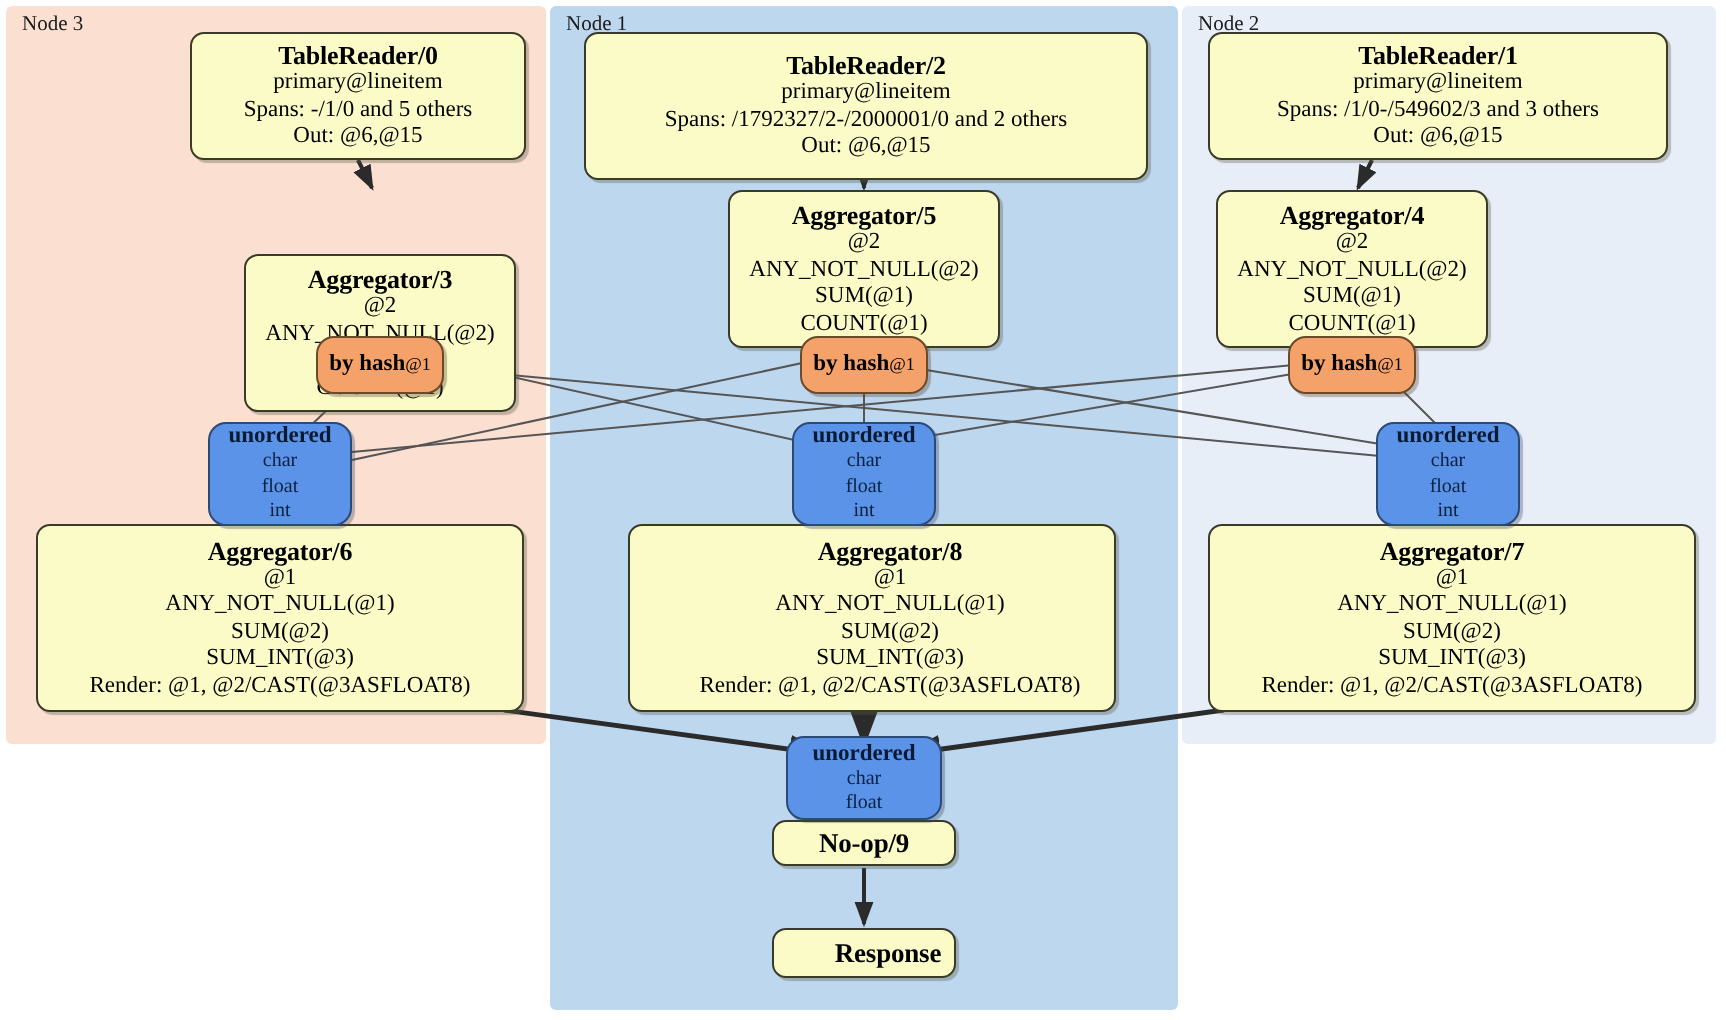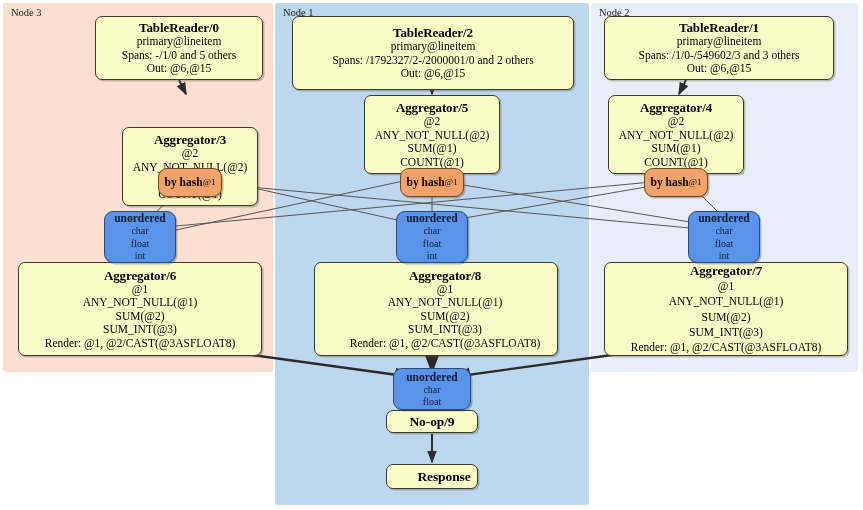--- a/index.html
+++ b/index.html
@@ -211,21 +211,21 @@
 
   <div class="box" style="left:314px;top:262px;width:244px;height:94px;padding-left:18px;">
     <div class="title">Aggregator/8</div>
     <div class="line">@1</div>
     <div class="line">ANY_NOT_NULL(@1)</div>
     <div class="line">SUM(@2)</div>
     <div class="line">SUM_INT(@3)</div>
     <div class="line">Render: @1, @2/CAST(@3ASFLOAT8)</div>
   </div>
 
-  <div class="box" style="left:604px;top:262px;width:244px;height:94px;justify-content:space-between;">
+  <div class="box" style="left:604px;top:262px;width:244px;height:94px;">
     <div class="title">Aggregator/7</div>
     <div class="line">@1</div>
     <div class="line">ANY_NOT_NULL(@1)</div>
     <div class="line">SUM(@2)</div>
     <div class="line">SUM_INT(@3)</div>
     <div class="line">Render: @1, @2/CAST(@3ASFLOAT8)</div>
   </div>
 
   <div class="unord" style="left:393px;top:368px;width:78px;height:42px;">
     <div class="title">unordered</div>

